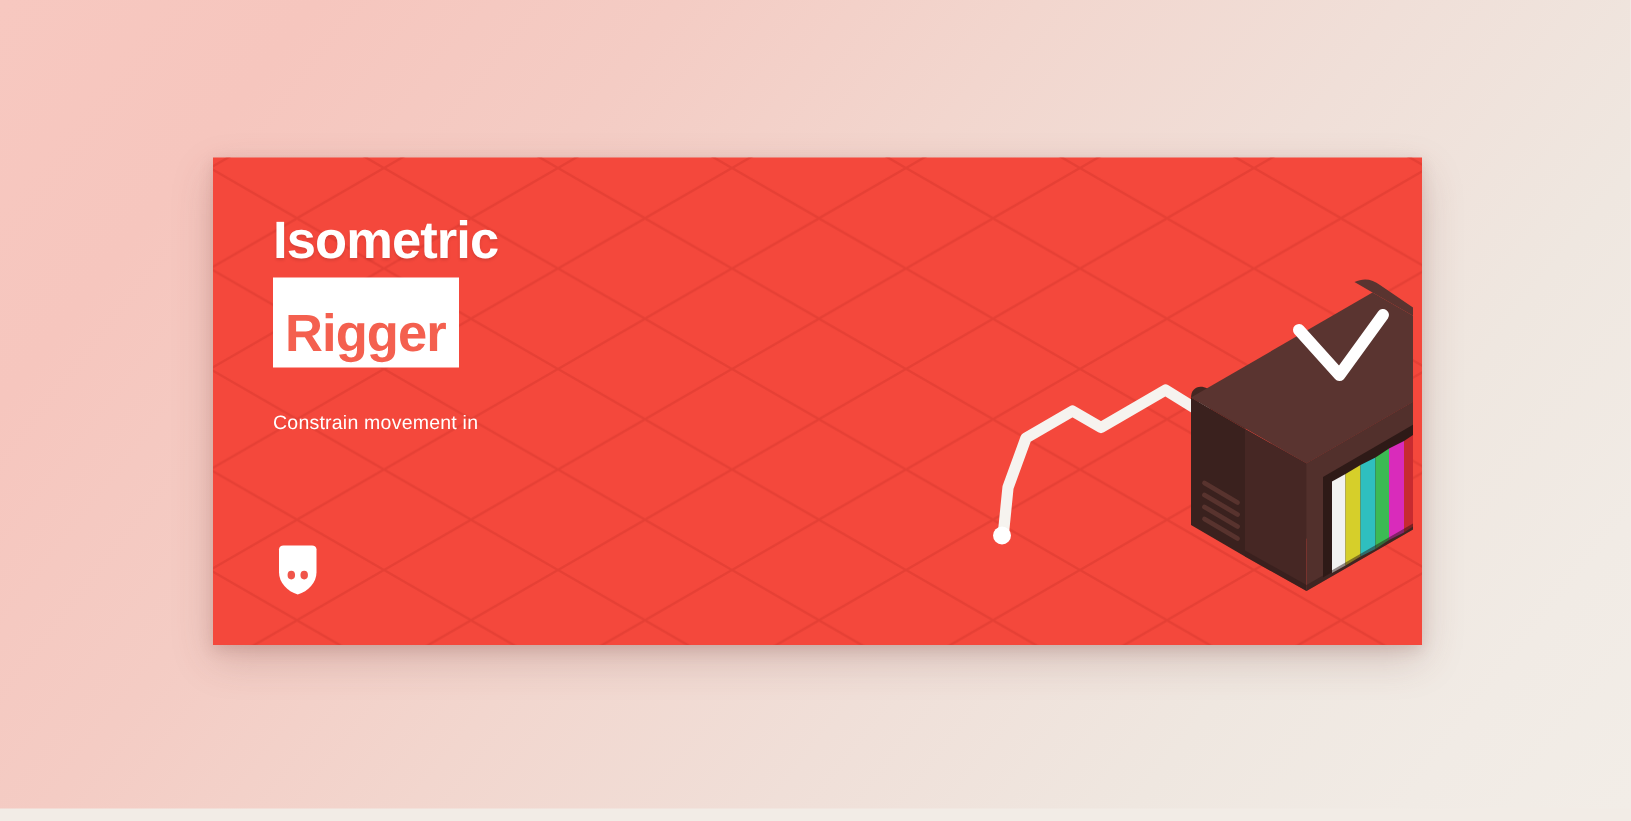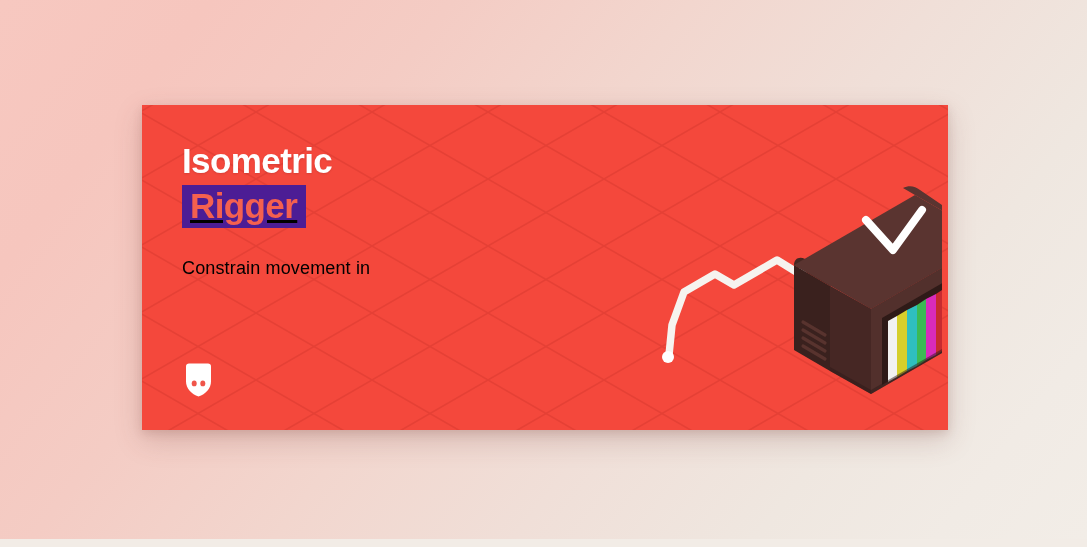--- a/index.html
+++ b/index.html
@@ -68,39 +68,38 @@
     font-weight: bold;
     color: #ffffff;
     letter-spacing: -0.6px;
     line-height: 1.0;
     margin: 0 0 7px 0;
     text-shadow: 0 1px 2px rgba(90, 30, 25, 0.18);
   }
 
   .title-line2-wrap {
     display: inline-block;
-    background: #4c1d95;
-    padding: 3px 9px 5px 8px;
-    text-decoration: underline;
+    background: #ffffff;
+    padding: 20px 9px 5px 8px;
   }
 
   .title-line2 {
     display: block;
     font-size: 35px;
     font-weight: bold;
     color: #f4604f;
     letter-spacing: -0.6px;
     line-height: 1.0;
   }
 
   .subtitle {
     margin: 26px 0 0 0;
-    font-size: 18px;
+    font-size: 13px;
     line-height: 1.62;
-    color: #000000;
+    color: #ffffff;
     font-weight: normal;
     letter-spacing: 0.15px;
   }
 
   
   .logo-mark {
     position: absolute;
     left: 41px;
     top: 258px;
     width: 31px;

